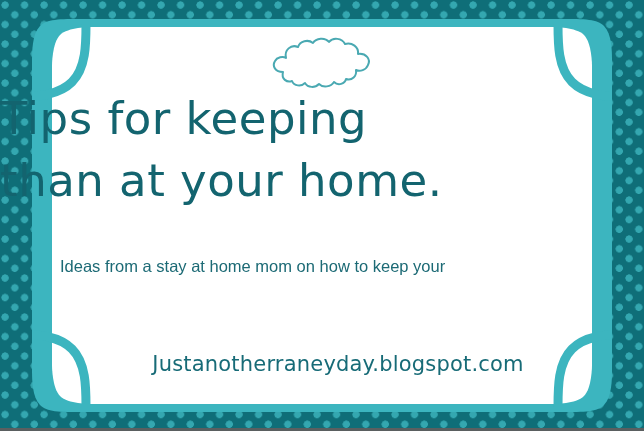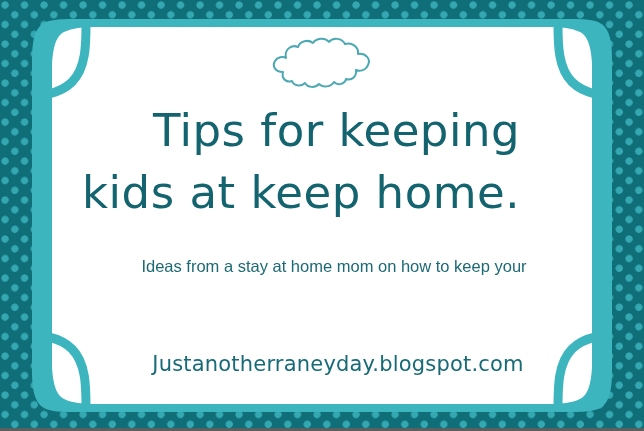--- a/index.html
+++ b/index.html
@@ -67,41 +67,40 @@
     left: 0;
     top: 36px;
     width: 644px;
     text-align: center;
     line-height: 0;
   }
 
   .title-block {
     position: absolute;
     left: 0;
-    top: 100px;
+    top: 88px;
     width: 520px;
-    text-align: right;
+    text-align: left;
     color: #13646f;
   }
   .title-line {
     font-family: "DejaVu Sans", sans-serif;
     font-size: 45px;
     line-height: 62px;
     font-weight: 400;
     letter-spacing: 0.5px;
     color: #13646f;
     white-space: nowrap;
   }
 
   .subtitle-block {
     position: absolute;
-    left: 84px;
+    left: 60px;
     top: 252px;
     width: 500px;
-    text-align: center;
     color: #1c6a75;
   }
   .subtitle-line {
     font-family: "Liberation Sans", sans-serif;
     font-size: 16.5px;
     line-height: 28px;
     color: #1c6a75;
     white-space: nowrap;
   }
 
@@ -220,21 +219,21 @@
           C 64 51 56 52 52 48
           C 48 52 41 52 38 47
           C 34 51 27 50 25 45
           C 20 47 14 43 16 36
           Z" fill="none" stroke="#4aa9b2" stroke-width="2" stroke-linejoin="round" stroke-linecap="round"></path>
       </svg>
     </div>
 
     <div class="title-block">
       <div class="title-line">Tips for keeping</div>
-      <div class="title-line">kids at keep home.</div>
+      <div class="title-line">than at your home.</div>
     </div>
 
     <div class="subtitle-block">
       <div class="subtitle-line">Ideas from a stay at home mom on how to keep your</div>
     </div>
 
     <div class="url-block">
       <span class="url-text">Justanotherraneyday.blogspot.com</span>
     </div>
 

